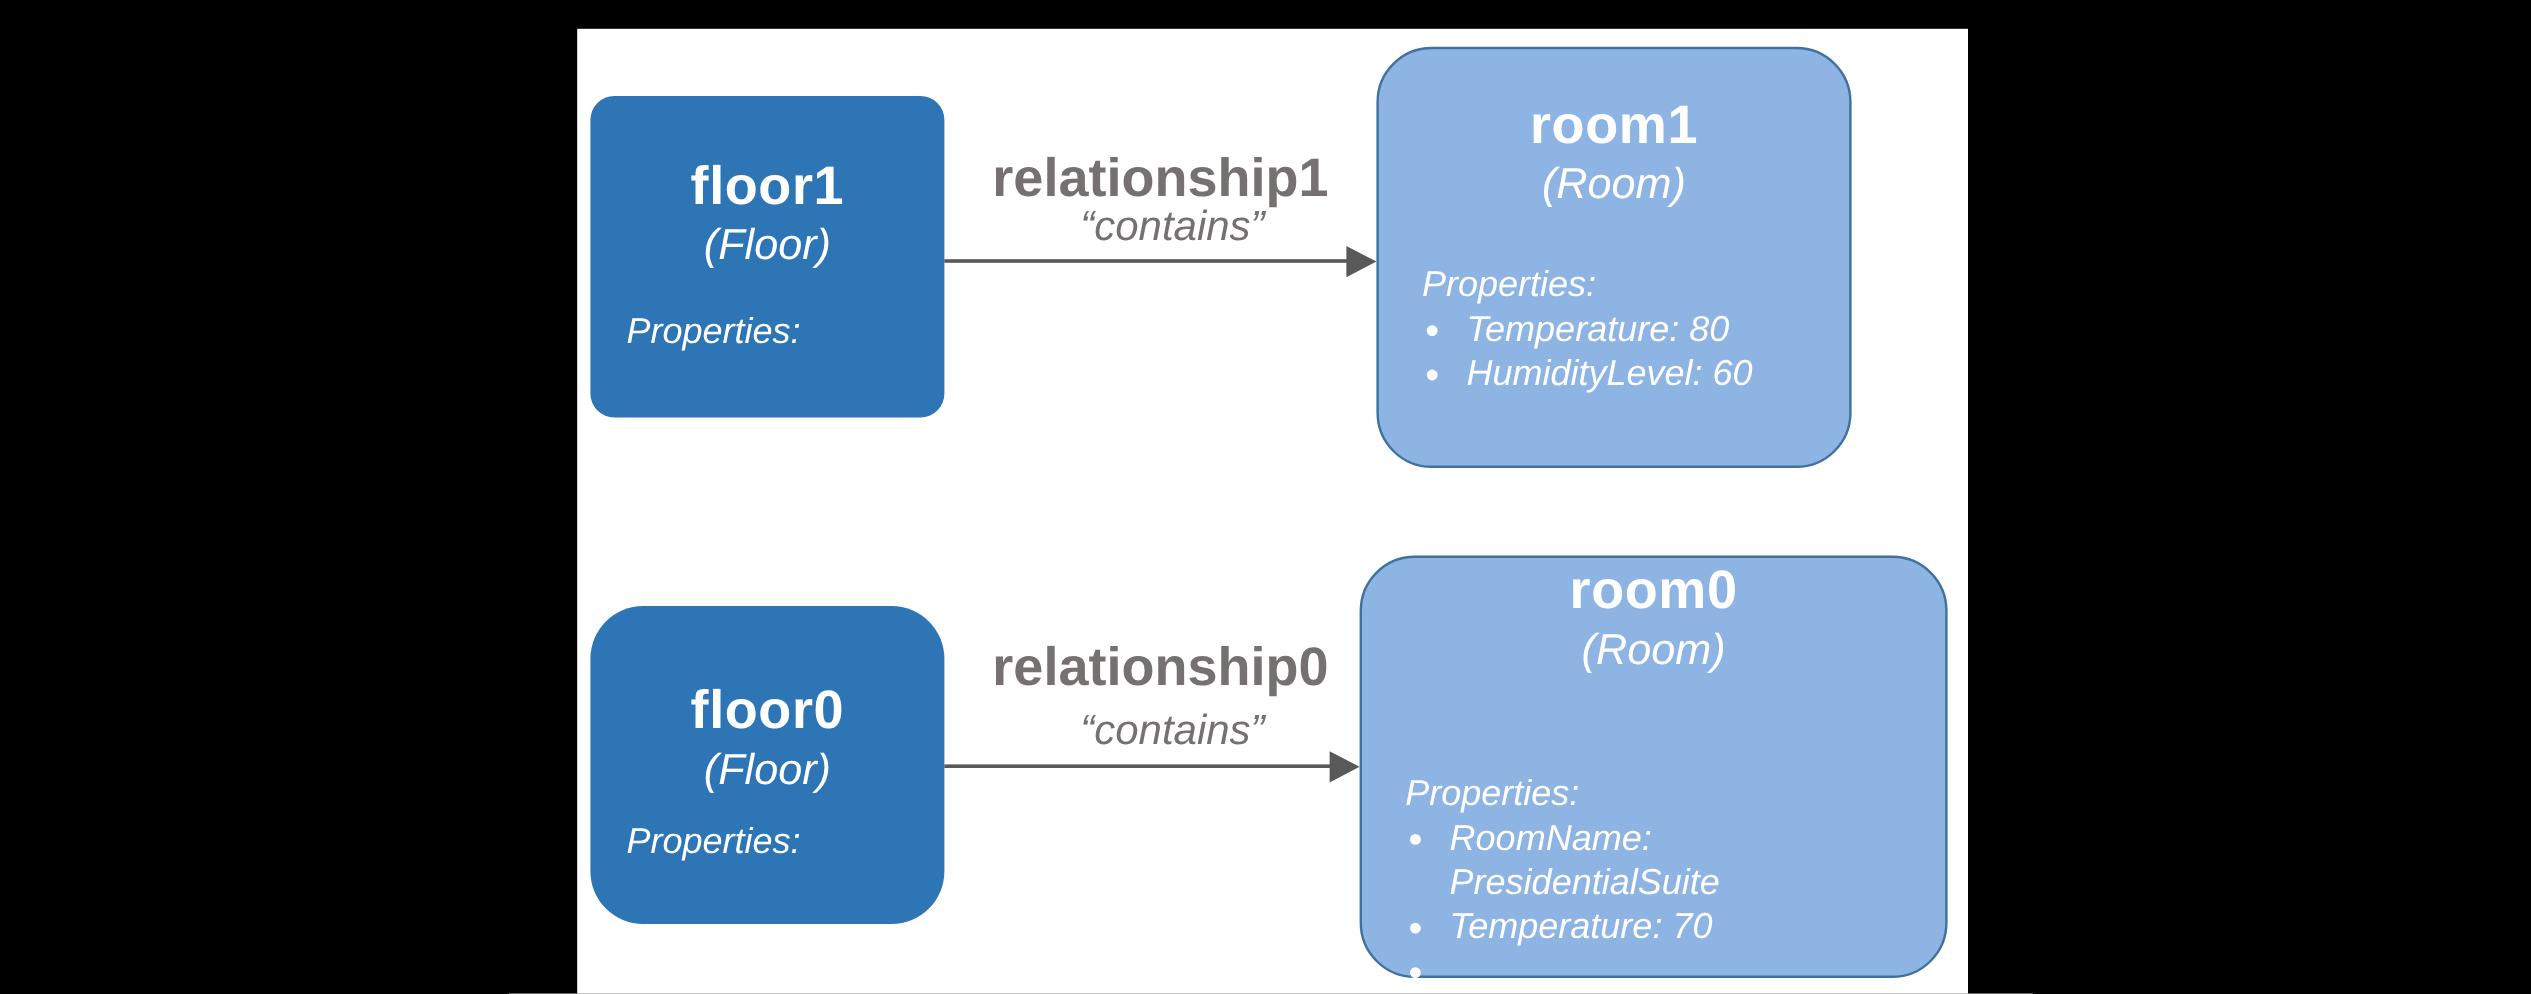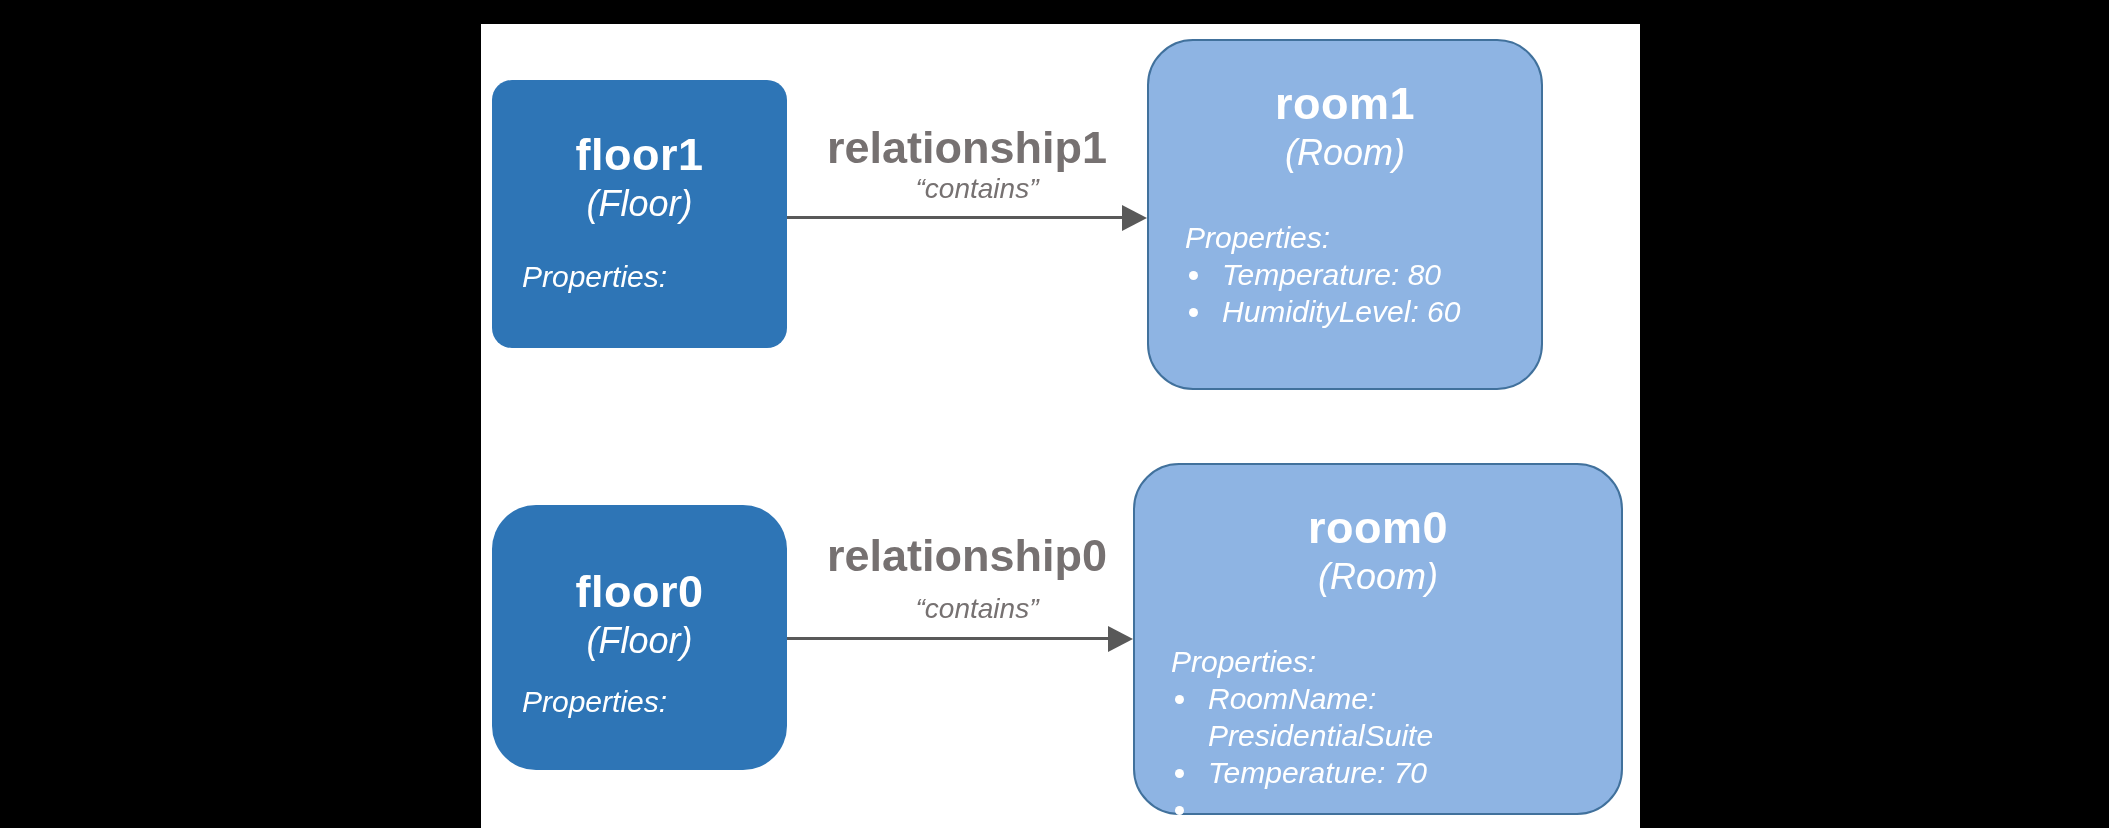--- a/index.html
+++ b/index.html
@@ -29,31 +29,31 @@
   .bullet .dot {
     width:9px; height:9px; border-radius:50%; background:#ffffff;
     margin:15px 24px 0 4px; flex:none;
   }
   .bullet .bullet-text { font-style:italic; font-size:30px; line-height:37px; }
 
   
   .n-floor1 { left:11px;  top:56px;  width:295px; height:268px; padding-top:48px;border-radius:20px; }
   .n-floor0 { left:11px;  top:481px; width:295px; height:265px; padding-top:60px; }
   .n-room1  { left:666px; top:15px;  width:396px; height:351px; padding-top:36px; }
-  .n-room0  { left:652px; top:439px; width:490px; height:352px; padding-top:36px; }
+  .n-room0  { left:652px; top:439px; width:490px; height:352px; }
 
   
   .rel-name {
     position:absolute; left:306px; width:360px; text-align:center;
     font-weight:bold; font-size:45px; line-height:55px; color:#767171;
     white-space:nowrap;
   }
   .rel-pred {
     position:absolute; left:306px; width:380px; text-align:center;
-    font-style:italic; font-size:28px; line-height:38px; color:#767171;
+    font-style:italic; font-size:35px; line-height:38px; color:#767171;
     white-space:nowrap;
   }
   .rel-name.r1 { top:96px; }
   .rel-pred.r1 { top:146px; }
   .rel-name.r0 { top:504px; }
   .rel-pred.r0 { top:566px; }
 
   
   .arrow-line { position:absolute; height:3px; background:#595959; }
   .arrow-head {

